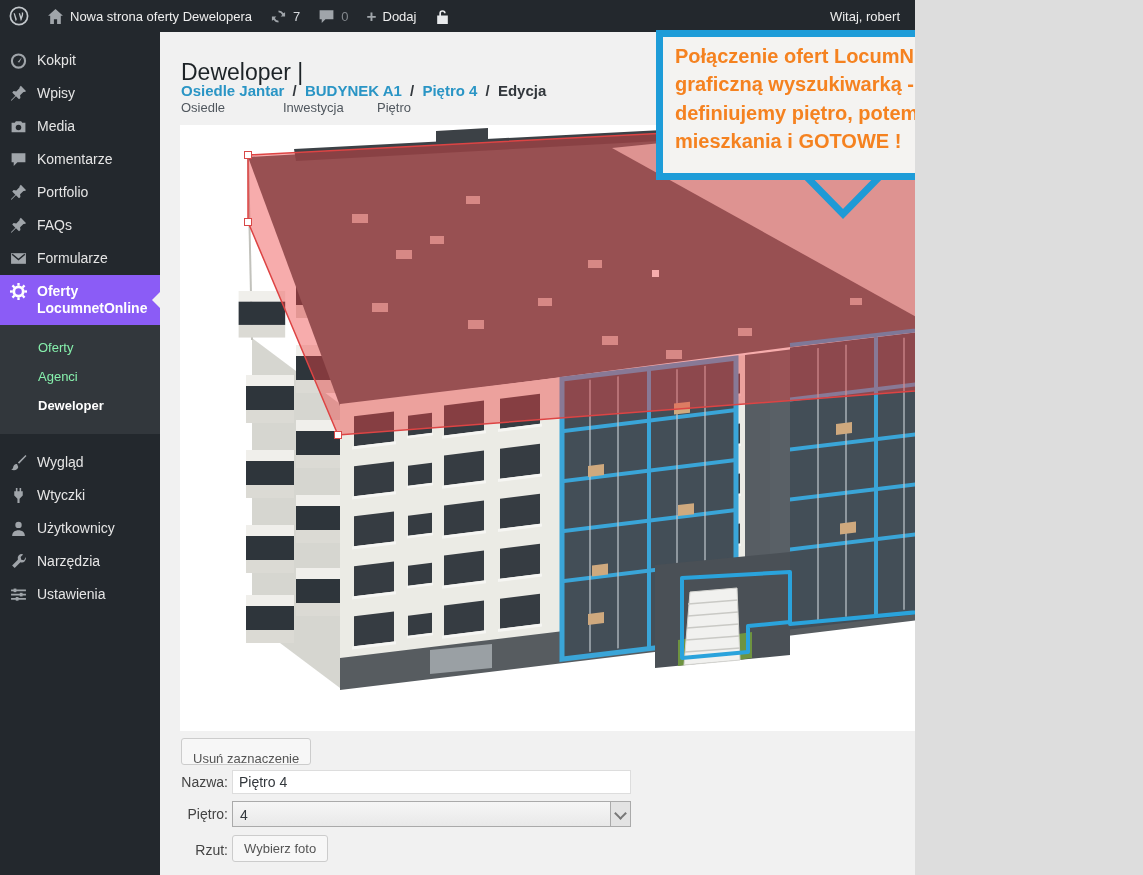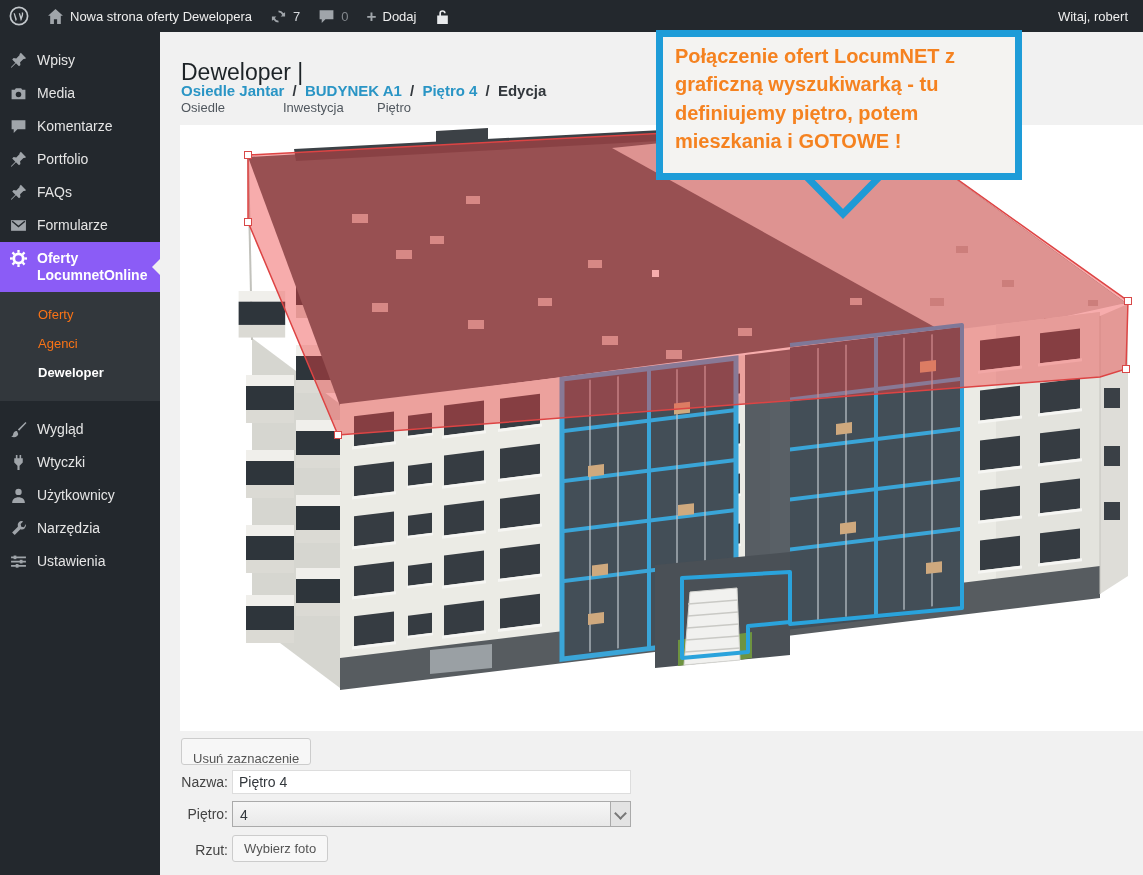--- a/index.html
+++ b/index.html
@@ -1,16 +1,16 @@
 <!DOCTYPE html>
 <html><head>
 <meta charset="utf-8">
 <style>
   html,body{margin:0;padding:0;background:#ddd;}
-  #app{position:relative;width:1143px;height:875px;background:#f1f1f1;overflow:hidden;
+  #app{position:relative;width:915px;height:875px;background:#f1f1f1;overflow:hidden;
        font-family:"Liberation Sans","DejaVu Sans",sans-serif;}
 
   
   .adminbar{position:absolute;left:0;top:0;width:100%;height:32px;background:#23282d;
             color:#eee;display:flex;align-items:center;font-size:13px;z-index:5;}
   .ab-item{display:flex;align-items:center;gap:6px;padding:0 9px;height:32px;cursor:pointer;}
   .ab-item svg{display:block;}
   .ab-ico{width:17px;height:17px;color:#a0a5aa;}
   .ab-count{color:#d5d8dc;}
   .dim{color:#82878c;}
@@ -23,21 +23,21 @@
            padding-top:12px;box-sizing:border-box;z-index:4;}
   .menu-item{display:flex;align-items:flex-start;gap:10px;padding:8px 4px 8px 10px;
              font-size:14px;color:#e5e5e5;cursor:pointer;position:relative;line-height:17px;}
   .menu-icon{width:17px;height:17px;color:#a0a5aa;flex:none;margin-top:0;}
   .menu-icon svg{display:block;}
   .menu-item.active{background:#8b5cf6;color:#fff;font-weight:bold;}
   .menu-item.active .menu-icon{color:#fff;}
   .menu-item.active::after{content:"";position:absolute;right:0;top:50%;margin-top:-8px;
              border:8px solid transparent;border-right-color:#f1f1f1;}
   .submenu{background:#32373c;padding:8px 0 14px;}
-  .submenu-item{padding:7px 12px 7px 38px;font-size:13px;color:#f97316;cursor:pointer;}
+  .submenu-item{padding:7px 12px 7px 38px;font-size:13px;color:#86efac;cursor:pointer;}
   .submenu-item.current{color:#fff;font-weight:bold;}
   .menu-gap{height:12px;}
 
   
   .content{position:absolute;left:160px;top:32px;right:0;bottom:0;}
   #page-title{position:absolute;left:21px;top:12px;font-size:23px;color:#1d2327;font-weight:400;}
   .breadcrumb{position:absolute;left:21px;top:50px;font-size:15px;font-weight:bold;color:#32373c;white-space:nowrap;}
   .crumb.link{color:#2a95c5;cursor:pointer;}
   .sep{color:#32373c;padding:0 4px;}
   .sublabels{position:absolute;left:21px;top:68px;width:520px;height:16px;font-size:13px;color:#50575e;}
@@ -115,20 +115,29 @@
       <span class="ab-ico" style="color:#e8eaec">
           <svg viewBox="0 0 16 16" width="100%" height="100%" fill="currentColor">
             <path d="M5 7V5a3 3 0 0 1 6 0H9.4A1.4 1.4 0 0 0 6.6 5v2H13v8H3V7z"></path>
           </svg>
         </span>
     </span>
     <span class="ab-right">Witaj, robert</span>
   </div>
 
   <div class="sidebar" id="sidebar-menu">
+      <div class="menu-item">
+        <span class="menu-icon">
+          <svg viewBox="0 0 16 16" width="100%" height="100%" fill="currentColor">
+            <circle cx="8" cy="8.5" r="6.2" fill="none" stroke="currentColor" stroke-width="2"></circle>
+            <path d="M7.2 9.3L11.2 5l-2.4 4.9z"></path>
+          </svg>
+        </span>
+        <span>Kokpit</span>
+      </div>
       <div class="menu-item">
         <span class="menu-icon">
           <svg viewBox="0 0 16 16" width="100%" height="100%" fill="currentColor">
             <path d="M10.2.8l5 5-1.8.9-.7-.2-3.2 3.2.3 2.5-1.3 1.3-2.9-2.9-4.2 4.3-.6-.6 4.2-4.3L2.1 7l1.3-1.3 2.5.3 3.2-3.2-.2-.7z"></path>
           </svg>
         </span>
         <span>Wpisy</span>
       </div>
       <div class="menu-item">
         <span class="menu-icon">

